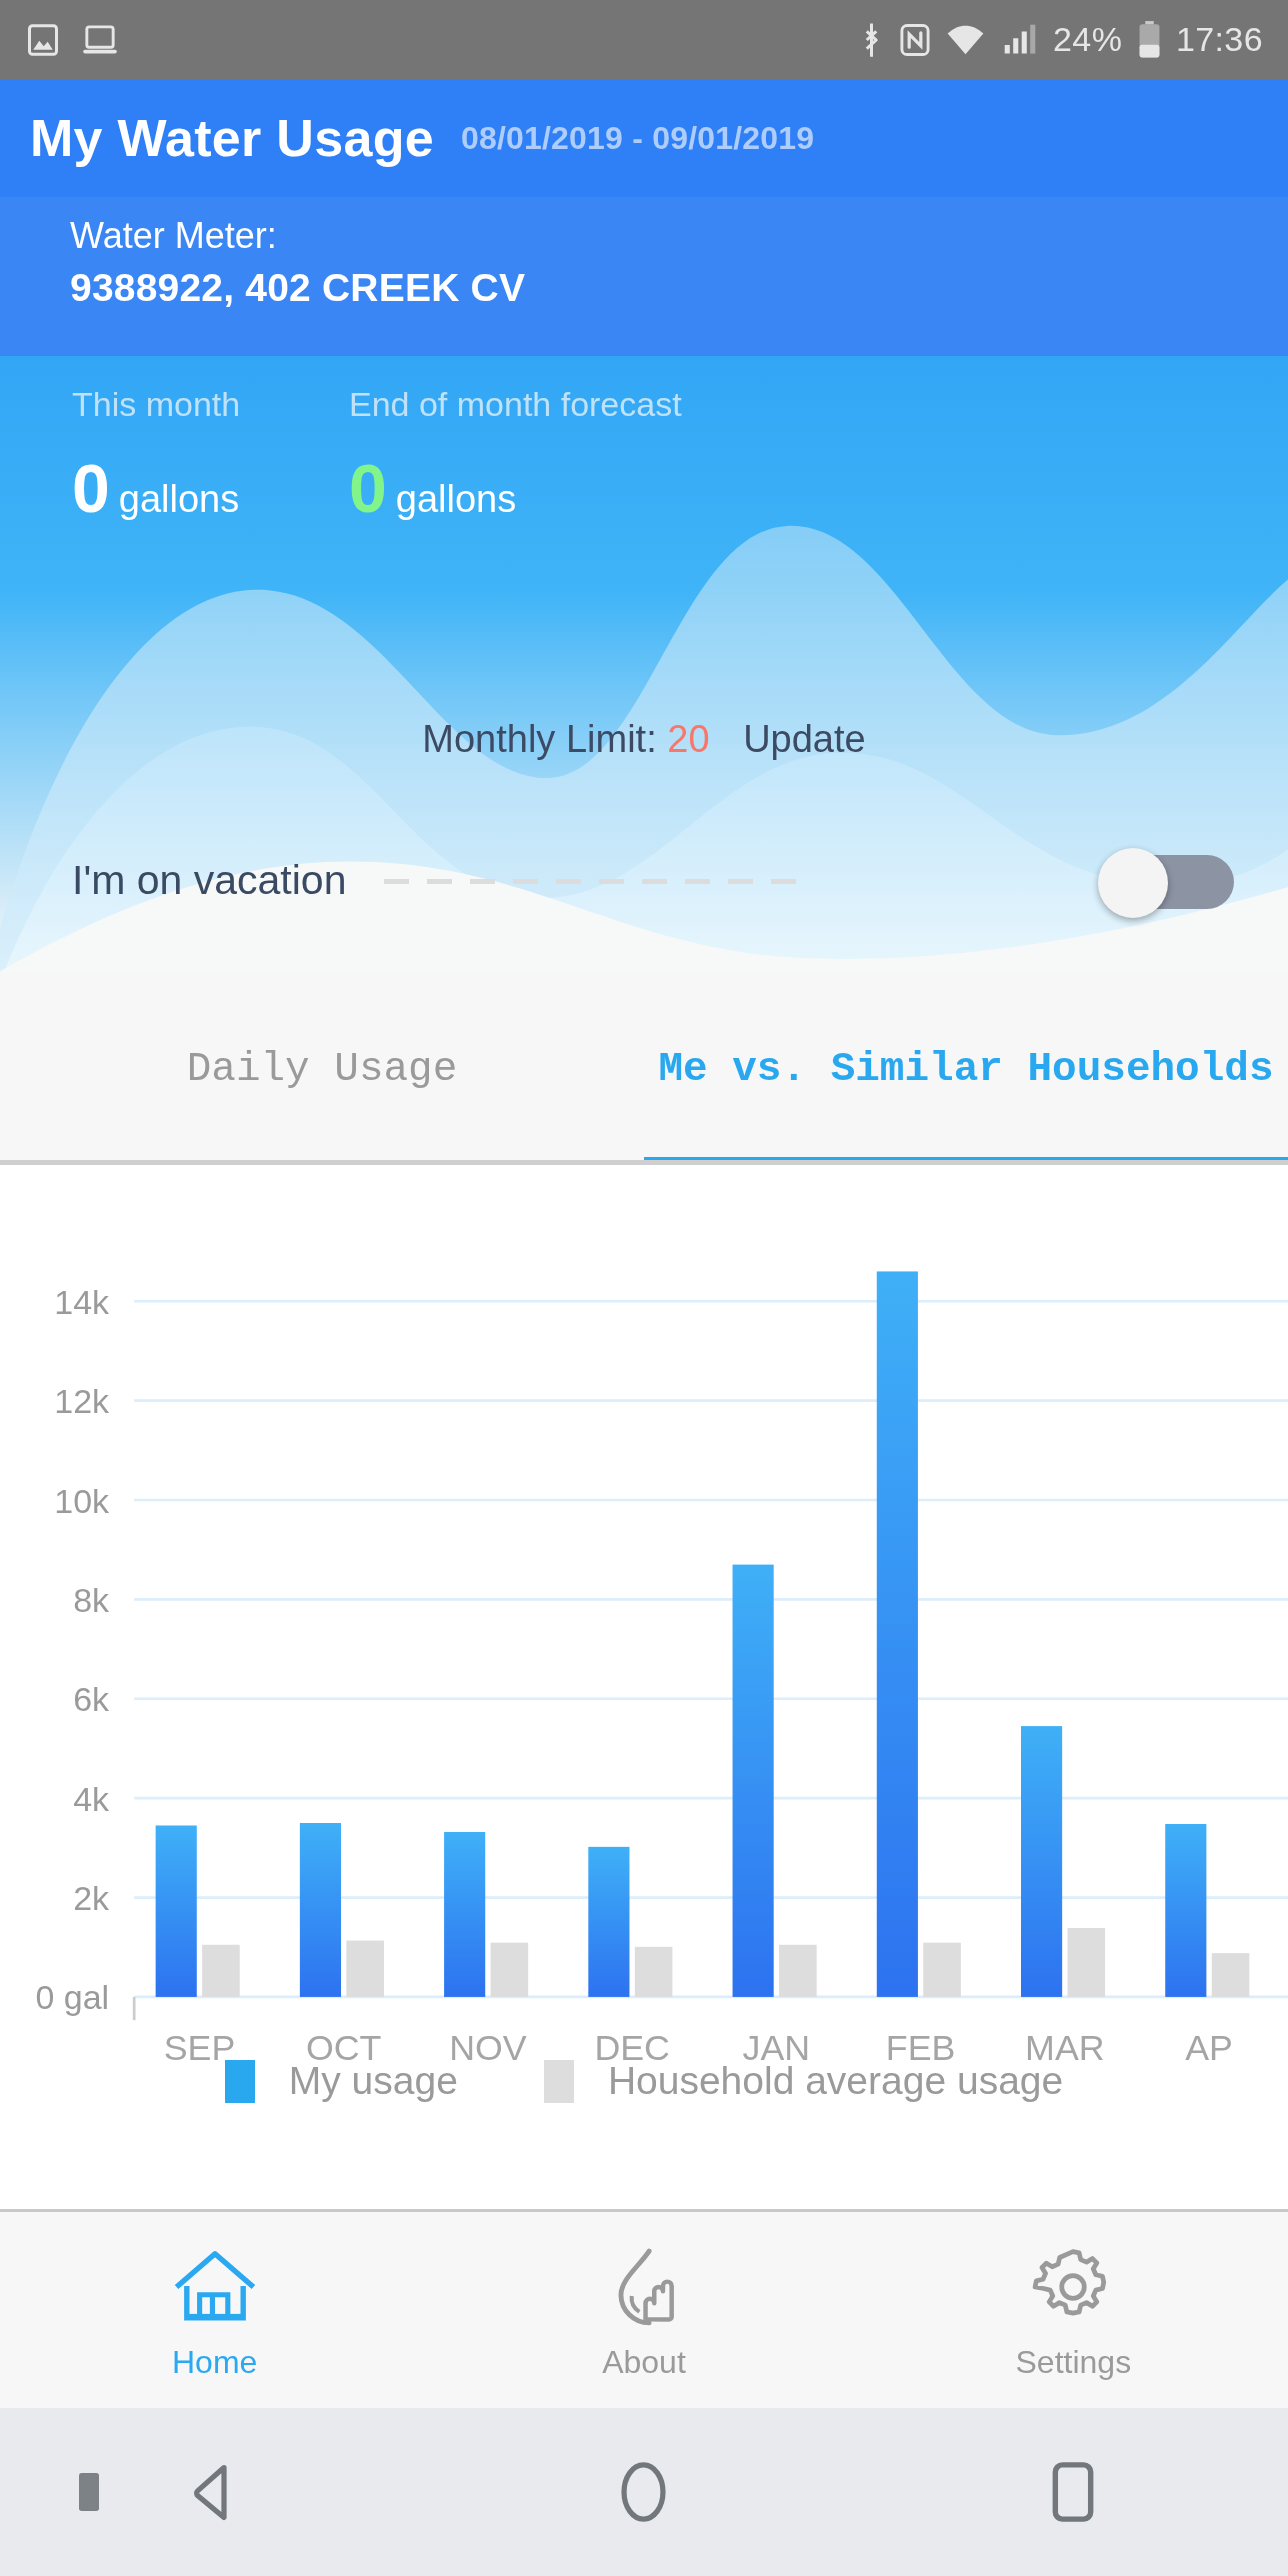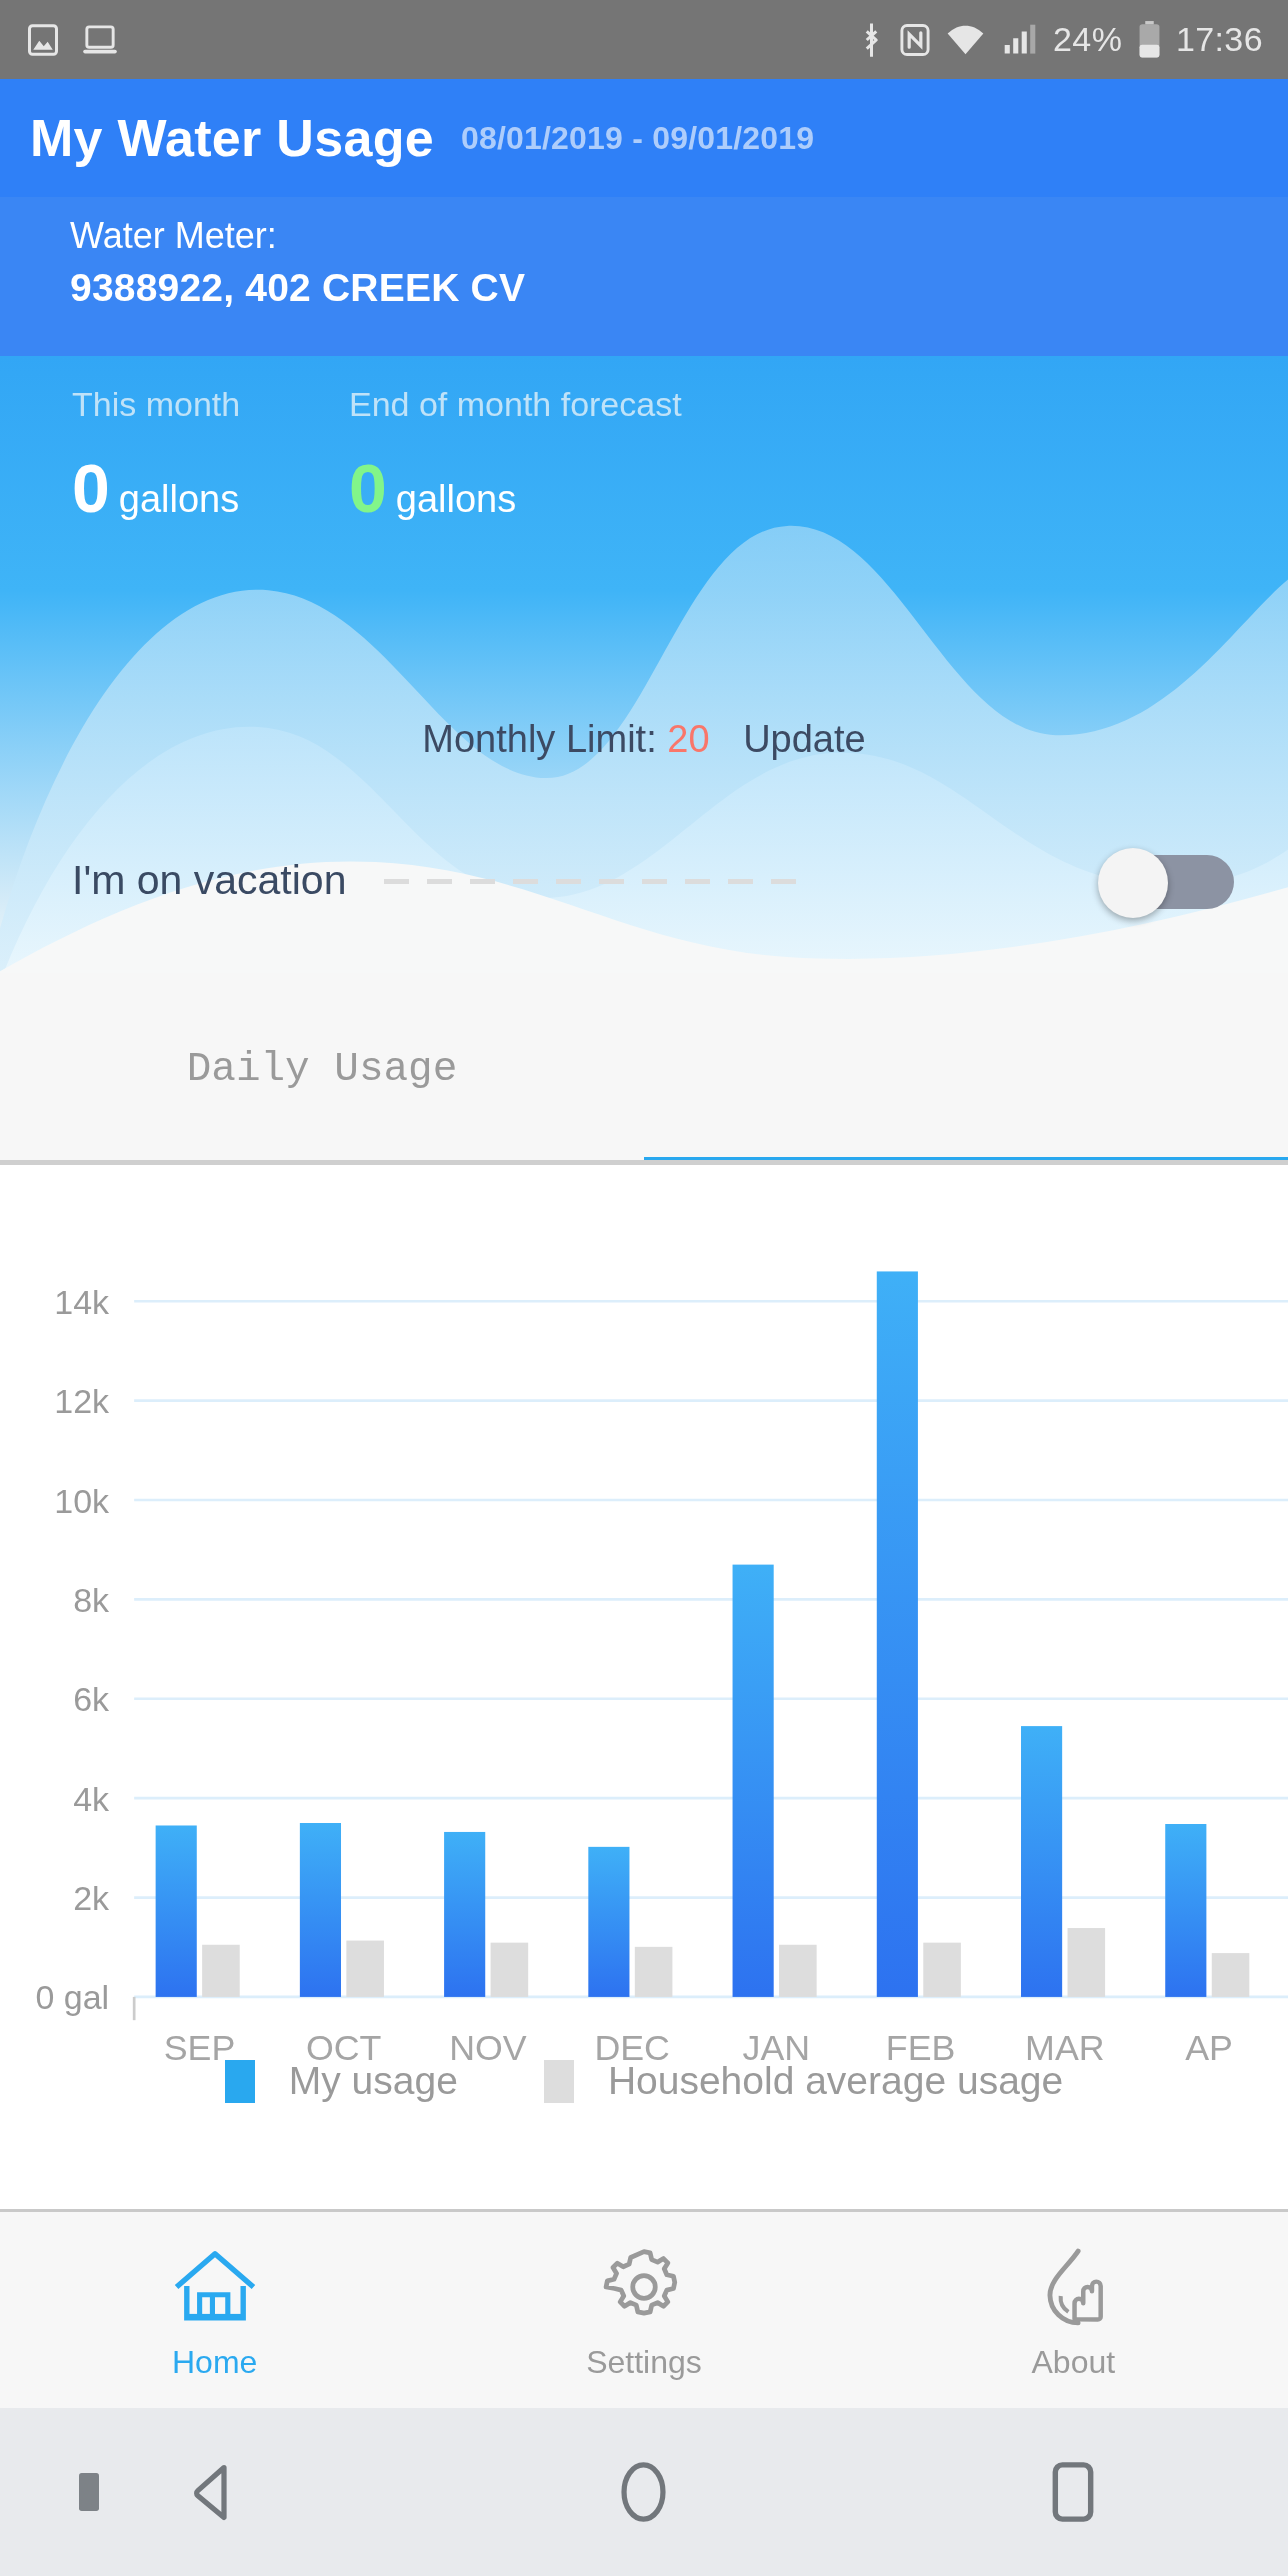--- a/index.html
+++ b/index.html
@@ -254,20 +254,21 @@
       <span class="toggle-track"></span>
       <span class="toggle-knob"></span>
     </span>
   </div>
 
   <div class="tabsrow">
     <div class="tab inactive">
       <span>Daily Usage</span>
     </div>
     <div class="tab active">
+      <span>Me vs. Similar Households</span>
       <span class="tab-underline"></span>
     </div>
   </div>
   <div class="tabs-divider"></div>
 
   <div class="chartwrap">
     <svg class="chart-svg" id="chart" width="1288" height="1044" viewBox="0 0 1440 1167">
         <defs>
           <linearGradient id="barg" x1="0" y1="0" x2="0" y2="1">
             <stop offset="0%" stop-color="#3fb0f7"></stop>
@@ -337,35 +338,35 @@
             <path d="M6 15.6V28h22V15.6" fill="none" stroke="#2aa9f0" stroke-width="2.1"></path>
             <path d="M11 28v-9h5v9M16 28v-9h6v9" fill="none" stroke="#2aa9f0" stroke-width="2"></path>
             <rect x="6" y="26.5" width="22" height="2.3" fill="#2aa9f0"></rect>
           </svg>
       </span>
       <span class="navlabel">Home</span>
     </div>
     <div class="navitem">
       <span>
         <svg width="88" height="82" viewBox="0 0 34 32">
-            <path d="M17 2.2l2.4.5.6 2.6 2.3 1 2.3-1.4 1.7 1.7-1.4 2.3 1 2.3 2.6.6.5 2.4-.5 2.4-2.6.6-1 2.3 1.4 2.3-1.7 1.7-2.3-1.4-2.3 1-.6 2.6-2.4.5-2.4-.5-.6-2.6-2.3-1-2.3 1.4-1.7-1.7 1.4-2.3-1-2.3-2.6-.6L2.2 16l.5-2.4 2.6-.6 1-2.3L4.9 8.4l1.7-1.7 2.3 1.4 2.3-1 .6-2.6z" fill="none" stroke="#9a9a9a" stroke-width="1.85" stroke-linejoin="round"></path>
-            <circle cx="17" cy="16" r="4.4" fill="none" stroke="#9a9a9a" stroke-width="1.85"></circle>
-          </svg>
-      </span>
-      <span class="navlabel">Settings</span>
+            <path d="M19 2c-4 6-11 11-11 17.2A11 11 0 0 0 19 30" fill="none" stroke="#9a9a9a" stroke-width="1.9" stroke-linecap="round"></path>
+            <path d="M12.2 19.5a6.6 6.6 0 0 0 3 6.2" fill="none" stroke="#9a9a9a" stroke-width="1.6"></path>
+            <path d="M17.6 28.6v-6.3c0-1 .8-1.7 1.7-1.7s1.7.7 1.7 1.7v-4.6c0-1 .8-1.7 1.7-1.7s1.7.7 1.7 1.7v-2.1c0-1 .8-1.7 1.7-1.7s1.7.7 1.7 1.7v12c0 .6-.5 1.1-1.1 1.1z" fill="none" stroke="#9a9a9a" stroke-width="1.75" stroke-linejoin="round"></path>
+          </svg>
+      </span>
+      <span class="navlabel">About</span>
     </div>
     <div class="navitem">
       <span>
         <svg width="88" height="82" viewBox="0 0 34 32">
-            <path d="M19 2c-4 6-11 11-11 17.2A11 11 0 0 0 19 30" fill="none" stroke="#9a9a9a" stroke-width="1.9" stroke-linecap="round"></path>
-            <path d="M12.2 19.5a6.6 6.6 0 0 0 3 6.2" fill="none" stroke="#9a9a9a" stroke-width="1.6"></path>
-            <path d="M17.6 28.6v-6.3c0-1 .8-1.7 1.7-1.7s1.7.7 1.7 1.7v-4.6c0-1 .8-1.7 1.7-1.7s1.7.7 1.7 1.7v-2.1c0-1 .8-1.7 1.7-1.7s1.7.7 1.7 1.7v12c0 .6-.5 1.1-1.1 1.1z" fill="none" stroke="#9a9a9a" stroke-width="1.75" stroke-linejoin="round"></path>
-          </svg>
-      </span>
-      <span class="navlabel">About</span>
+            <path d="M17 2.2l2.4.5.6 2.6 2.3 1 2.3-1.4 1.7 1.7-1.4 2.3 1 2.3 2.6.6.5 2.4-.5 2.4-2.6.6-1 2.3 1.4 2.3-1.7 1.7-2.3-1.4-2.3 1-.6 2.6-2.4.5-2.4-.5-.6-2.6-2.3-1-2.3 1.4-1.7-1.7 1.4-2.3-1-2.3-2.6-.6L2.2 16l.5-2.4 2.6-.6 1-2.3L4.9 8.4l1.7-1.7 2.3 1.4 2.3-1 .6-2.6z" fill="none" stroke="#9a9a9a" stroke-width="1.85" stroke-linejoin="round"></path>
+            <circle cx="17" cy="16" r="4.4" fill="none" stroke="#9a9a9a" stroke-width="1.85"></circle>
+          </svg>
+      </span>
+      <span class="navlabel">Settings</span>
     </div>
   </div>
 
   <div class="sysnav">
     <span class="sys-dot"></span>
     <span class="sysbtn">
       <svg width="57" height="63" viewBox="0 0 24 26">
           <path d="M16 2.5L5 12.2c-.7.6-.7 1.6 0 2.2L16 23.5z" fill="none" stroke="#72777c" stroke-width="2.2" stroke-linejoin="round"></path>
         </svg>
     </span>

